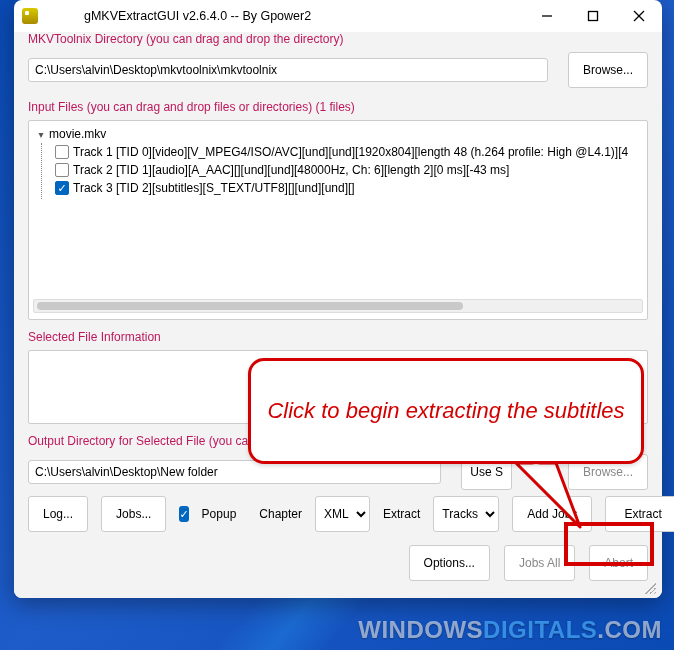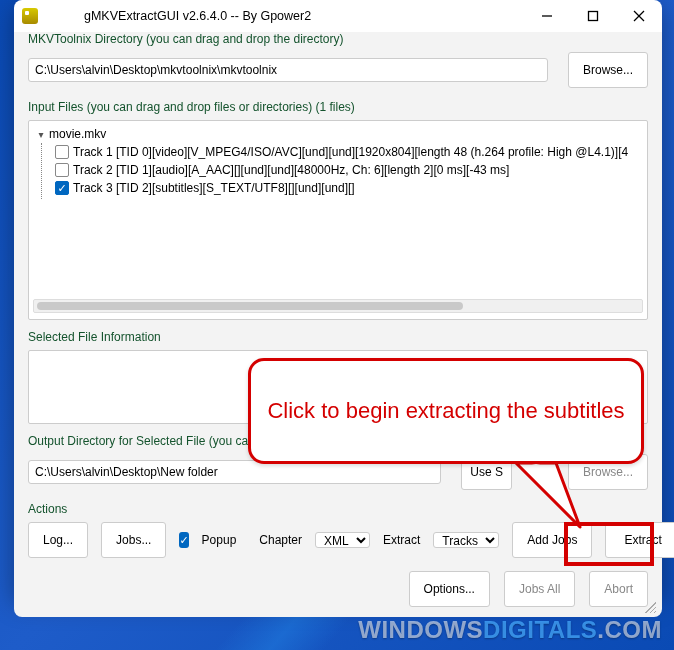--- a/index.html
+++ b/index.html
@@ -57,21 +57,21 @@
     flex: 1;
     padding: 0 14px 10px 14px;
     background: #f3f3f3;
     display: flex;
     flex-direction: column;
     gap: 6px;
     border-bottom-left-radius:8px;
     border-bottom-right-radius:8px;
     position: relative;
   }
-  .label { font-size: 12px; color:#14532d; }
+  .label { font-size: 12px; color:#be185d; }
   .row { display:flex; gap:20px; align-items:center; }
   .textbox {
     flex:1; height:24px; background:#fff; border:1px solid #ccc;
     border-radius:3px; padding:2px 6px; font-size:12px;
     display:flex; align-items:center;
   }
   .btn {
     height:36px; padding:0 14px; background:#fff; border:1px solid #ccc;
     border-radius:3px; font-size:12px; display:flex; align-items:center;
     white-space: nowrap;
@@ -102,21 +102,21 @@
     background:#f0f0f0; border:1px solid #ddd; border-radius:2px;
     display:flex; align-items:center;
   }
   .tree-scroll .thumb{
     height:8px; width:70%; background:#c9c9c9; border-radius:4px; margin-left:3px;
   }
   .info-box {
     border:1px solid #ccc; background:#fff; border-radius:2px; height:74px;
   }
   select.native {
-    height:16px; border:1px solid #ccc; border-radius:3px; background:#fff;
+    height:36px; border:1px solid #ccc; border-radius:3px; background:#fff;
     font-size:12px; padding:0 4px;
   }
   .chk-small {
     width:16px;height:16px;border-radius:3px;background:#0067c0;
     display:flex;align-items:center;justify-content:center;
   }
   .chk-small::after{content:"✓";color:#fff;font-size:11px;}
   .bottom-bar {
     display:flex; gap:14px; justify-content:flex-end; padding-top:6px;
     border-top:1px solid transparent;
@@ -128,20 +128,21 @@
         transparent 75%, #aaa 75%, #aaa 80%, transparent 80%,
         transparent 90%, #aaa 90%, #aaa 95%, transparent 95%);
   }
   .callout {
     position:absolute; left:248px; top:358px; width:396px; height:106px;
     background:#fff; border:3px solid #d40000; border-radius:16px;
     display:flex; align-items:center; justify-content:center; text-align:center;
     color:#d40000; font-size:22px; font-weight:400; line-height:1.3;
     box-shadow:0 2px 4px rgba(0,0,0,.15);
     z-index:20;
+    font-style:italic;
   }
   .callout-tail {
     position:absolute; left:486px; top:457px; z-index:19;
   }
   .hl-box {
     position:absolute; border:4px solid #d40000; pointer-events:none; z-index:18;
   }
   .watermark {
     position:absolute; right:12px; bottom:6px;
     font-size:24px; font-weight:700; letter-spacing:0.5px;
@@ -226,21 +227,20 @@
     <div class="label" style="margin-top:4px">Output Directory for Selected File (you can</div>
     <div class="row">
       <div class="textbox">
           <span>C:\Users\alvin\Desktop\New folder</span>
         </div>
       <div class="btn" style="padding:0 8px">Use S</div>
       <div class="chk-small"></div>
       <div class="btn disabled">Browse...</div>
     </div>
 
-    <div class="label" style="margin-top:6px">Actions</div>
     <div class="row" style="gap:13px">
       <div class="btn">Log...</div>
       <div class="btn">Jobs...</div>
       <div class="chk-small"></div>
       <span>Popup</span>
       <span style="margin-left:10px">Chapter</span>
       <select class="native"><option>XML</option></select>
       <span>Extract</span>
       <select class="native" style="width:110px"><option>Tracks</option></select>
       <div class="btn">Add Jobs</div>

